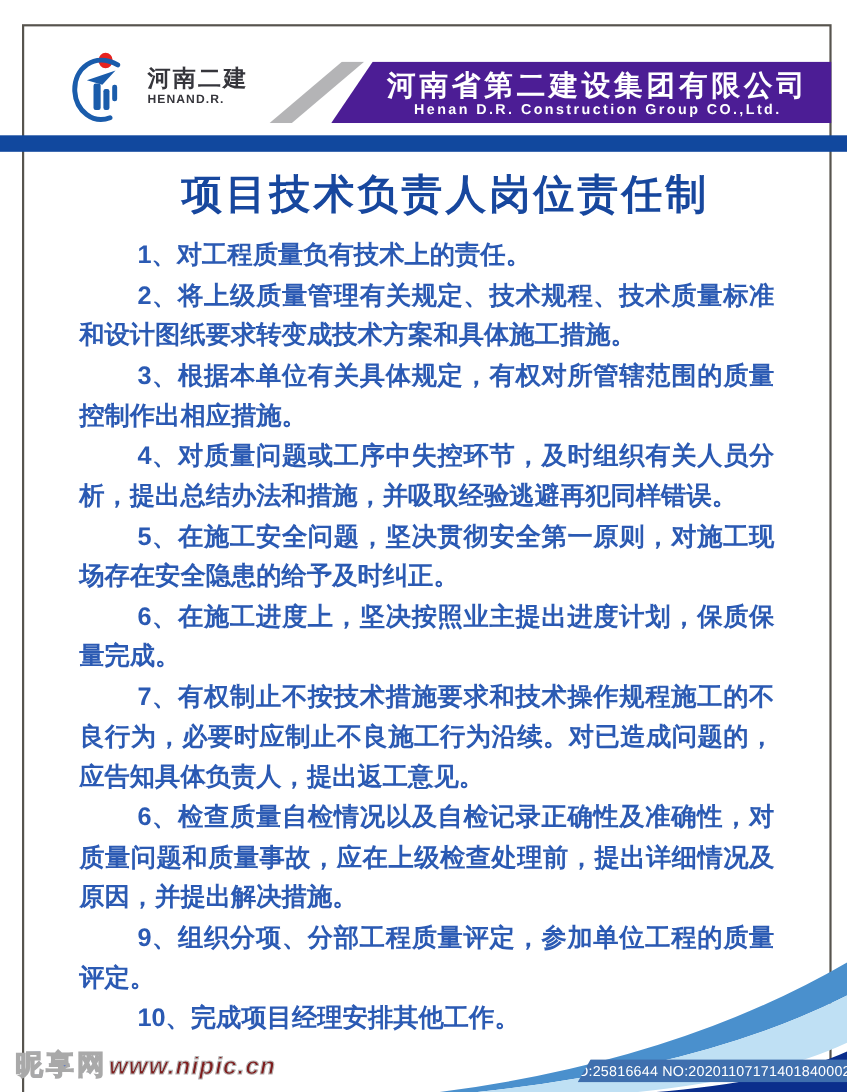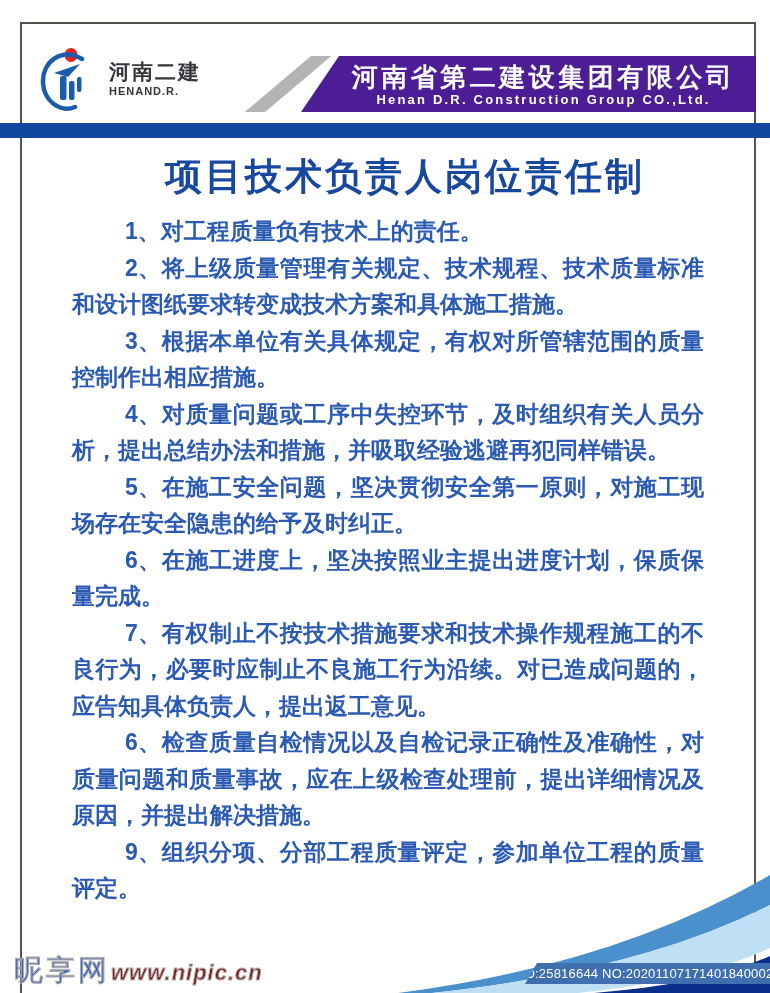--- a/index.html
+++ b/index.html
@@ -5,21 +5,21 @@
   html,body{margin:0;padding:0;background:#ffffff;}
   .canvas{
     position:relative;width:770px;height:993px;overflow:hidden;background:#ffffff;
     font-family:"Liberation Sans","DejaVu Sans",sans-serif;
   }
   .page-border{
     position:absolute;left:20px;top:22px;width:736px;height:1000px;
     box-sizing:border-box;border:2px solid #57544e;background:#ffffff;z-index:0;
   }
   
-  .logo-group{position:absolute;left:37px;top:46px;display:flex;align-items:center;z-index:2;justify-content:center;}
+  .logo-group{position:absolute;left:62px;top:46px;display:flex;align-items:center;z-index:2;justify-content:center;}
   .logo-mark{width:60px;height:66px;}
   .logo-text{margin-left:12px;display:flex;flex-direction:column;justify-content:center;}
   .logo-cn{font-size:21px;font-weight:bold;color:#35353b;letter-spacing:2px;line-height:24px;}
   .logo-en{font-size:11px;font-weight:bold;color:#35353b;letter-spacing:1px;line-height:14px;}
   .slash{
     position:absolute;left:243px;top:56px;width:92px;height:56px;z-index:1;
     background:#b4b4b6;clip-path:polygon(74% 0,96% 0,24% 100%,2% 100%);
   }
   .banner{
     position:absolute;left:301px;top:56px;width:455px;height:56px;z-index:2;
@@ -43,21 +43,21 @@
   
   .waves{position:absolute;left:0;top:853px;width:770px;height:140px;z-index:1;}
   .id-band{
     position:absolute;left:525px;top:963px;width:245px;height:21px;z-index:3;
     background:#3f6fae;clip-path:polygon(12px 0,100% 0,100% 100%,0 100%);
     display:flex;align-items:center;justify-content:center;
     color:#ffffff;font-size:13px;letter-spacing:0.2px;white-space:nowrap;
   }
   .watermark{position:absolute;left:14px;top:951px;z-index:3;display:flex;align-items:baseline;white-space:nowrap;}
   .wm-site{
-    font-size:29px;font-weight:normal;color:#1d4ed8;letter-spacing:3px;
+    font-size:25px;font-weight:bold;color:#1d4ed8;letter-spacing:3px;
     -webkit-text-stroke:1.2px #a9a9a9;
   }
   .wm-url{
     font-size:22px;font-weight:bold;font-style:italic;color:#7f1d1d;margin-left:1px;
     -webkit-text-stroke:1px #b5b5b5;letter-spacing:1px;
   }
 </style>
 </head>
 <body>
 
@@ -94,20 +94,21 @@
   <div class="items">
     <p>1、对工程质量负有技术上的责任。</p>
     <p>2、将上级质量管理有关规定、技术规程、技术质量标准和设计图纸要求转变成技术方案和具体施工措施。</p>
     <p>3、根据本单位有关具体规定，有权对所管辖范围的质量控制作出相应措施。</p>
     <p>4、对质量问题或工序中失控环节，及时组织有关人员分析，提出总结办法和措施，并吸取经验逃避再犯同样错误。</p>
     <p>5、在施工安全问题，坚决贯彻安全第一原则，对施工现场存在安全隐患的给予及时纠正。</p>
     <p>6、在施工进度上，坚决按照业主提出进度计划，保质保量完成。</p>
     <p>7、有权制止不按技术措施要求和技术操作规程施工的不良行为，必要时应制止不良施工行为沿续。对已造成问题的，应告知具体负责人，提出返工意见。</p>
     <p>6、检查质量自检情况以及自检记录正确性及准确性，对质量问题和质量事故，应在上级检查处理前，提出详细情况及原因，并提出解决措施。</p>
     <p>9、组织分项、分部工程质量评定，参加单位工程的质量评定。</p>
+    <p>10、完成项目经理安排其他工作。</p>
   </div>
 
   <svg class="waves" viewBox="0 0 770 140" preserveAspectRatio="none" xmlns="http://www.w3.org/2000/svg">
     <path d="M398,140 Q615,112 770,22 L770,52 Q640,118 432,140 Z" fill="#4a90cd"></path>
     <path d="M432,140 Q640,118 770,52 L770,95 Q702,127 578,140 Z" fill="#bfe0f4"></path>
     <path d="M594,140 Q708,131 770,103 L770,140 Z" fill="#0a2e8c"></path>
   </svg>
 
   <div class="id-band">ID:25816644 NO:20201107171401840002</div>
 

